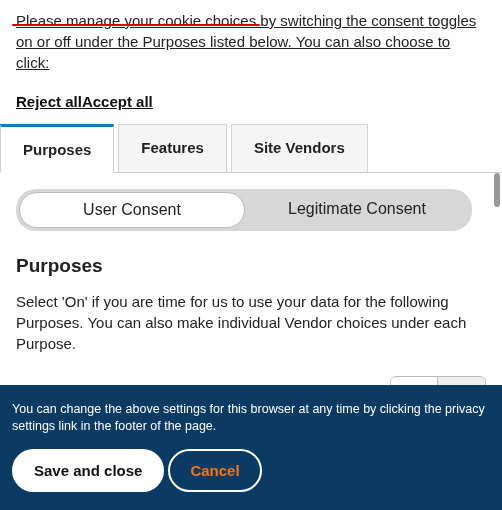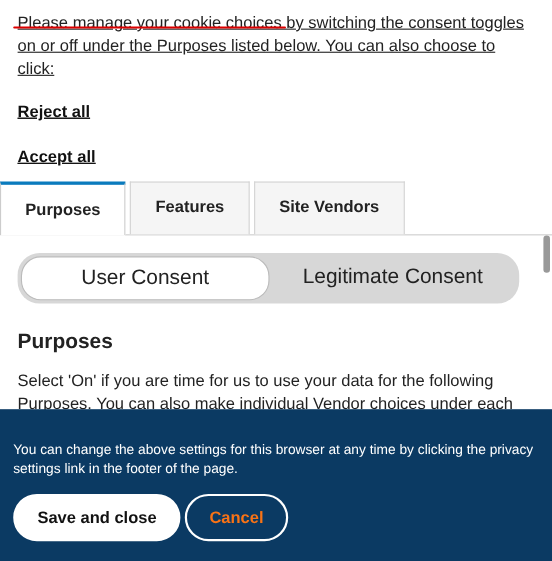--- a/index.html
+++ b/index.html
@@ -1,40 +1,40 @@
 <!DOCTYPE html>
 <html><head>
 <meta charset="utf-8">
 <style>
 * { box-sizing: border-box; margin: 0; padding: 0; }
 body { font-family: Arial, Helvetica, sans-serif; font-size: 15px; color: #222; width: 502px; height: 510px; overflow: hidden; }
 .top { padding: 10px 16px 0; text-decoration: underline; }
 .intro { line-height: 1.4; margin-bottom: 8px; position: relative; }
 .intro .redline { position: absolute; top: 14px; left: -4px; width: 248px; height: 2px; background: #d00; border-radius: 2px; }
-.actions { display: flex; gap: 24px; padding: 12px 0 14px; flex-direction: column; }
+.actions { display: flex; padding: 12px 0 14px; }
 .actions a { color: #111; font-weight: 700; text-decoration: underline; cursor: pointer; }
 .tabs { display: flex; border-bottom: 1px solid #ccc; padding: 0 8px 0 0; }
 .tab { padding: 14px 22px; font-weight: 700; border: 1px solid transparent; cursor: pointer; }
 .tab.active { border: 1px solid #ccc; border-bottom: 1px solid #fff; border-top: 3px solid #0a7bbd; margin-bottom: -1px; background: #fff; }
 .tab.inactive { border: 1px solid #d3d3d3; border-bottom: none; background: #f5f5f5; margin-left: 4px; }
 .panel { padding: 16px; position: relative; }
 .scroll-ind { position: absolute; right: 2px; top: 0; width: 6px; height: 34px; background: #999; border-radius: 3px; }
 .segmented { display: flex; max-width: 456px; background: #d7d7d7; border-radius: 20px; padding: 3px; margin-bottom: 24px; }
-.seg { flex: 1; text-align: center; padding: 8px 0; border-radius: 18px; cursor: pointer; font-size: 19px; }
+.seg { flex: 1; text-align: center; padding: 8px 0; border-radius: 18px; cursor: pointer; font-size: 16px; }
 .seg.selected { background: #fff; border: 1px solid #bbb; }
 h3 { font-size: 19px; margin-bottom: 14px; }
 .desc { line-height: 1.4; margin-bottom: 22px; }
 .row { display: flex; align-items: center; gap: 8px; }
 .chev { width: 14px; height: 14px; display: inline-block; }
 .chev svg { width: 14px; height: 14px; }
 .row-title { font-weight: 700; flex: 1; }
 .toggle { display: flex; border: 1px solid #bbb; border-radius: 6px; overflow: hidden; }
 .toggle div { padding: 7px 14px; font-size: 14px; cursor: pointer; background: #fff; }
 .toggle div + div { border-left: 1px solid #bbb; background: #eee; }
-.footer { background: #0b3a63; color: #fff; padding: 29px 12px 18px; font-size: 12.5px; position: absolute; bottom: 0; left: 0; right: 0; width: 502px; }
+.footer { background: #0b3a63; color: #fff; padding: 16px 12px 18px; font-size: 12.5px; position: absolute; bottom: 0; left: 0; right: 0; width: 502px; }
 .footer p { line-height: 1.35; margin-bottom: 14px; }
 .footer .btns { display: flex; gap: 4px; }
 .btn { padding: 11px 20px; border-radius: 22px; font-size: 15px; font-weight: 700; cursor: pointer; border: 2px solid #fff; }
 .btn.primary { background: #fff; color: #111; }
 .btn.secondary { background: transparent; color: #f97316; }
 </style>
 </head>
 <body>
 
 <div class="top">

